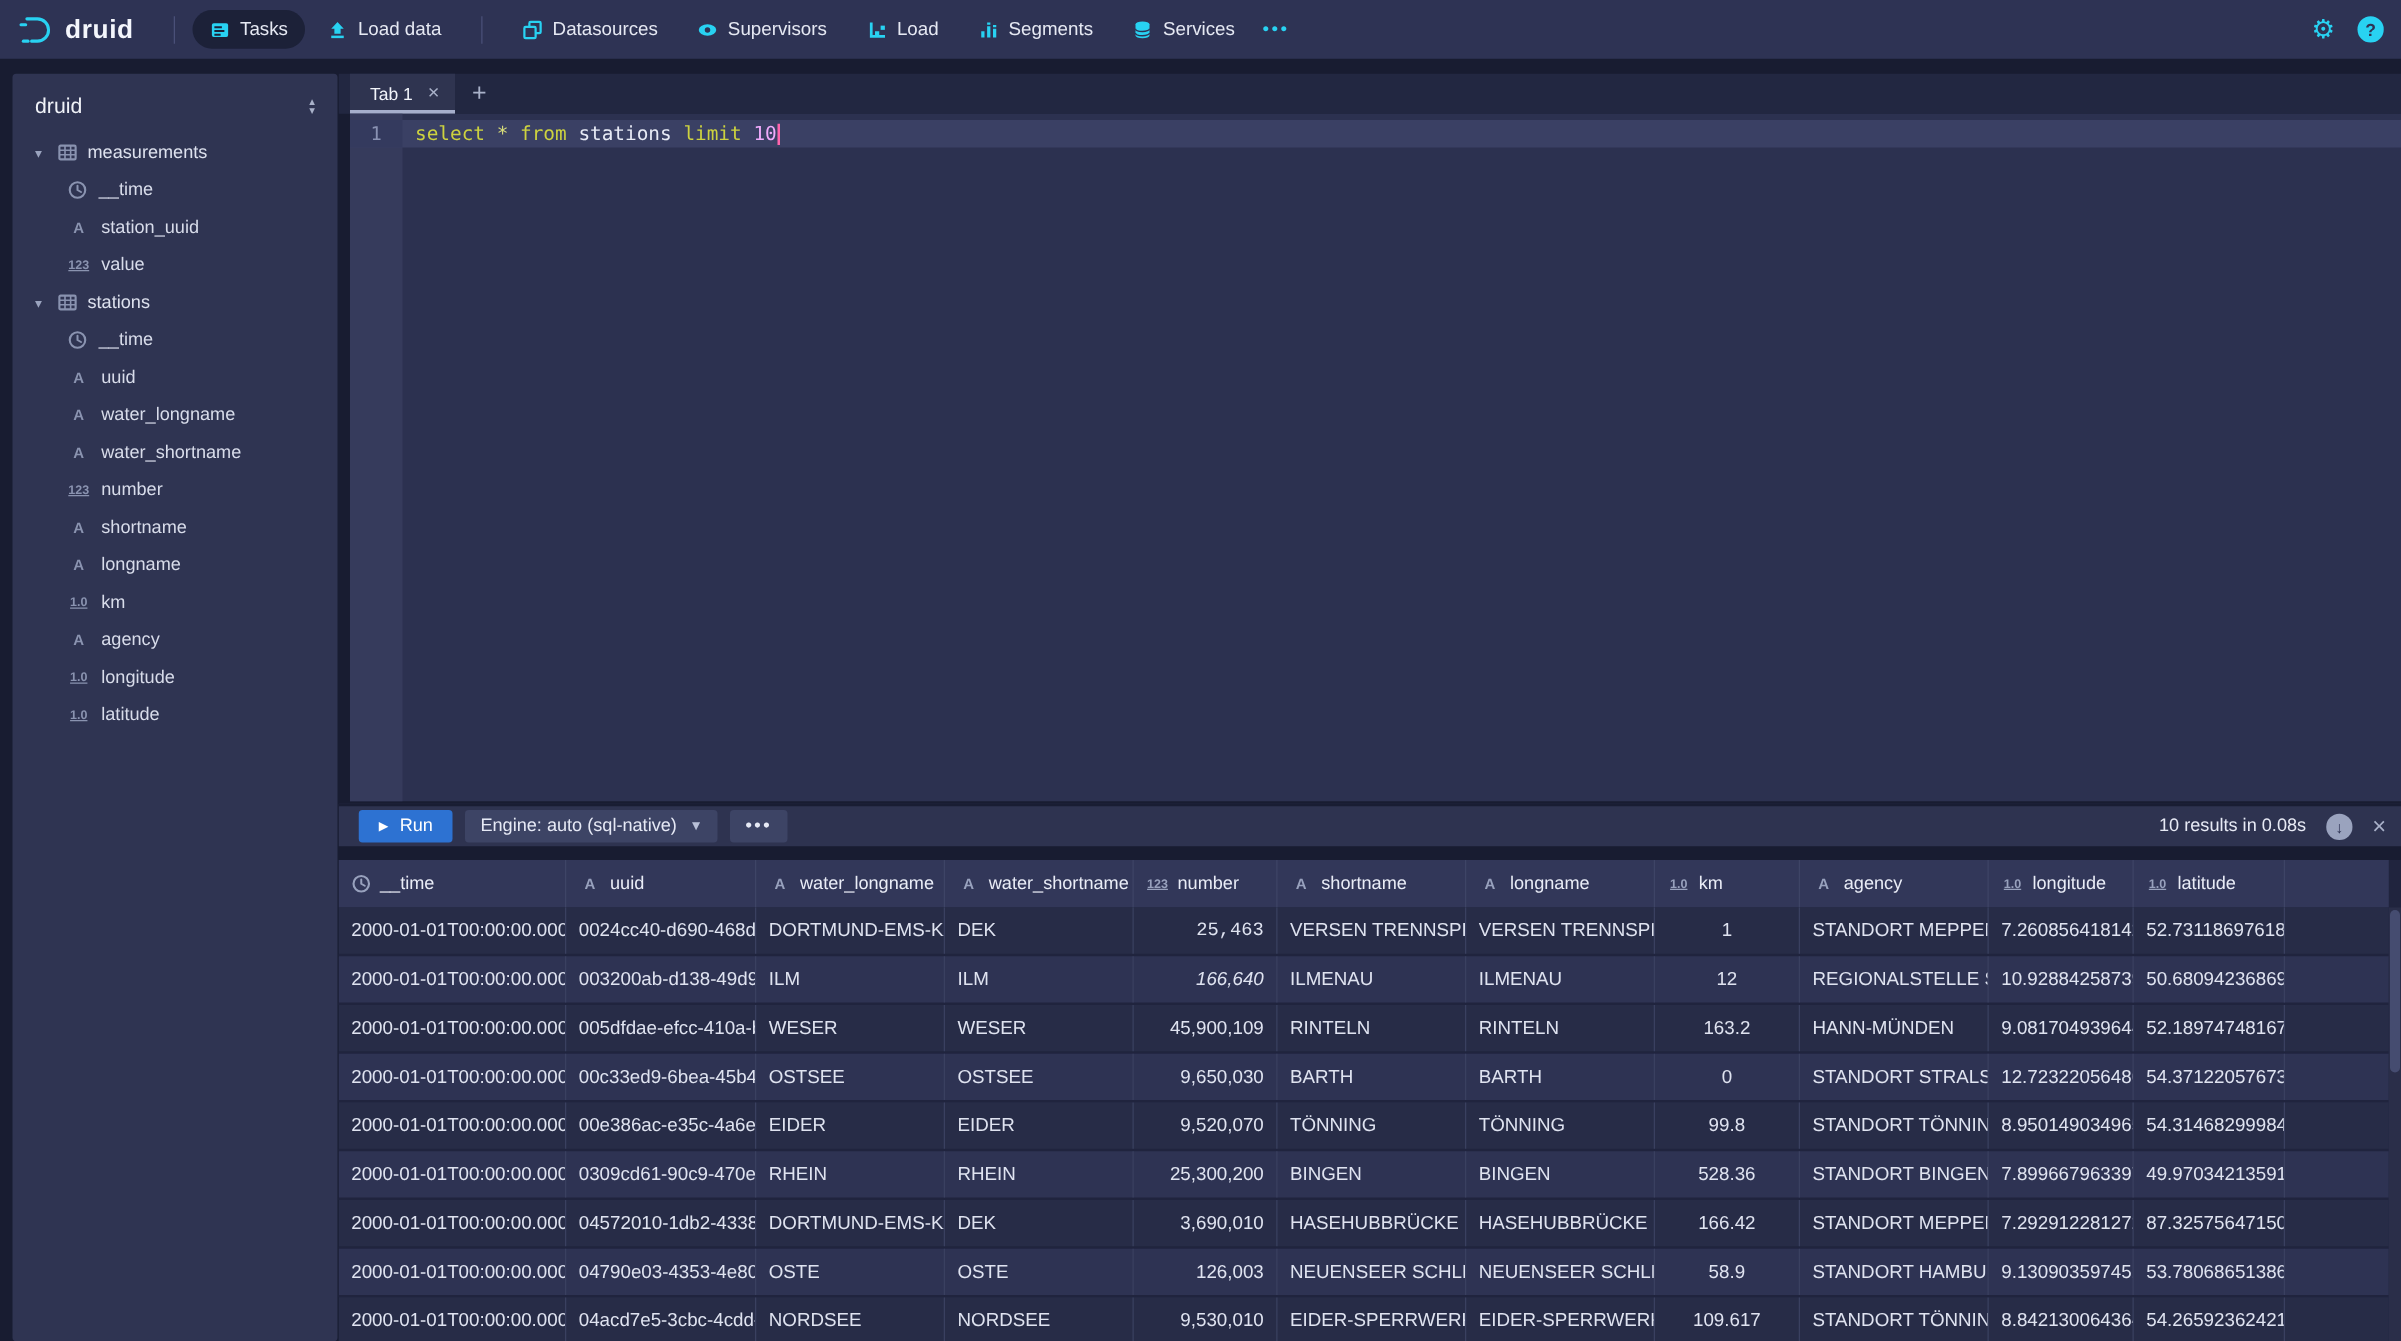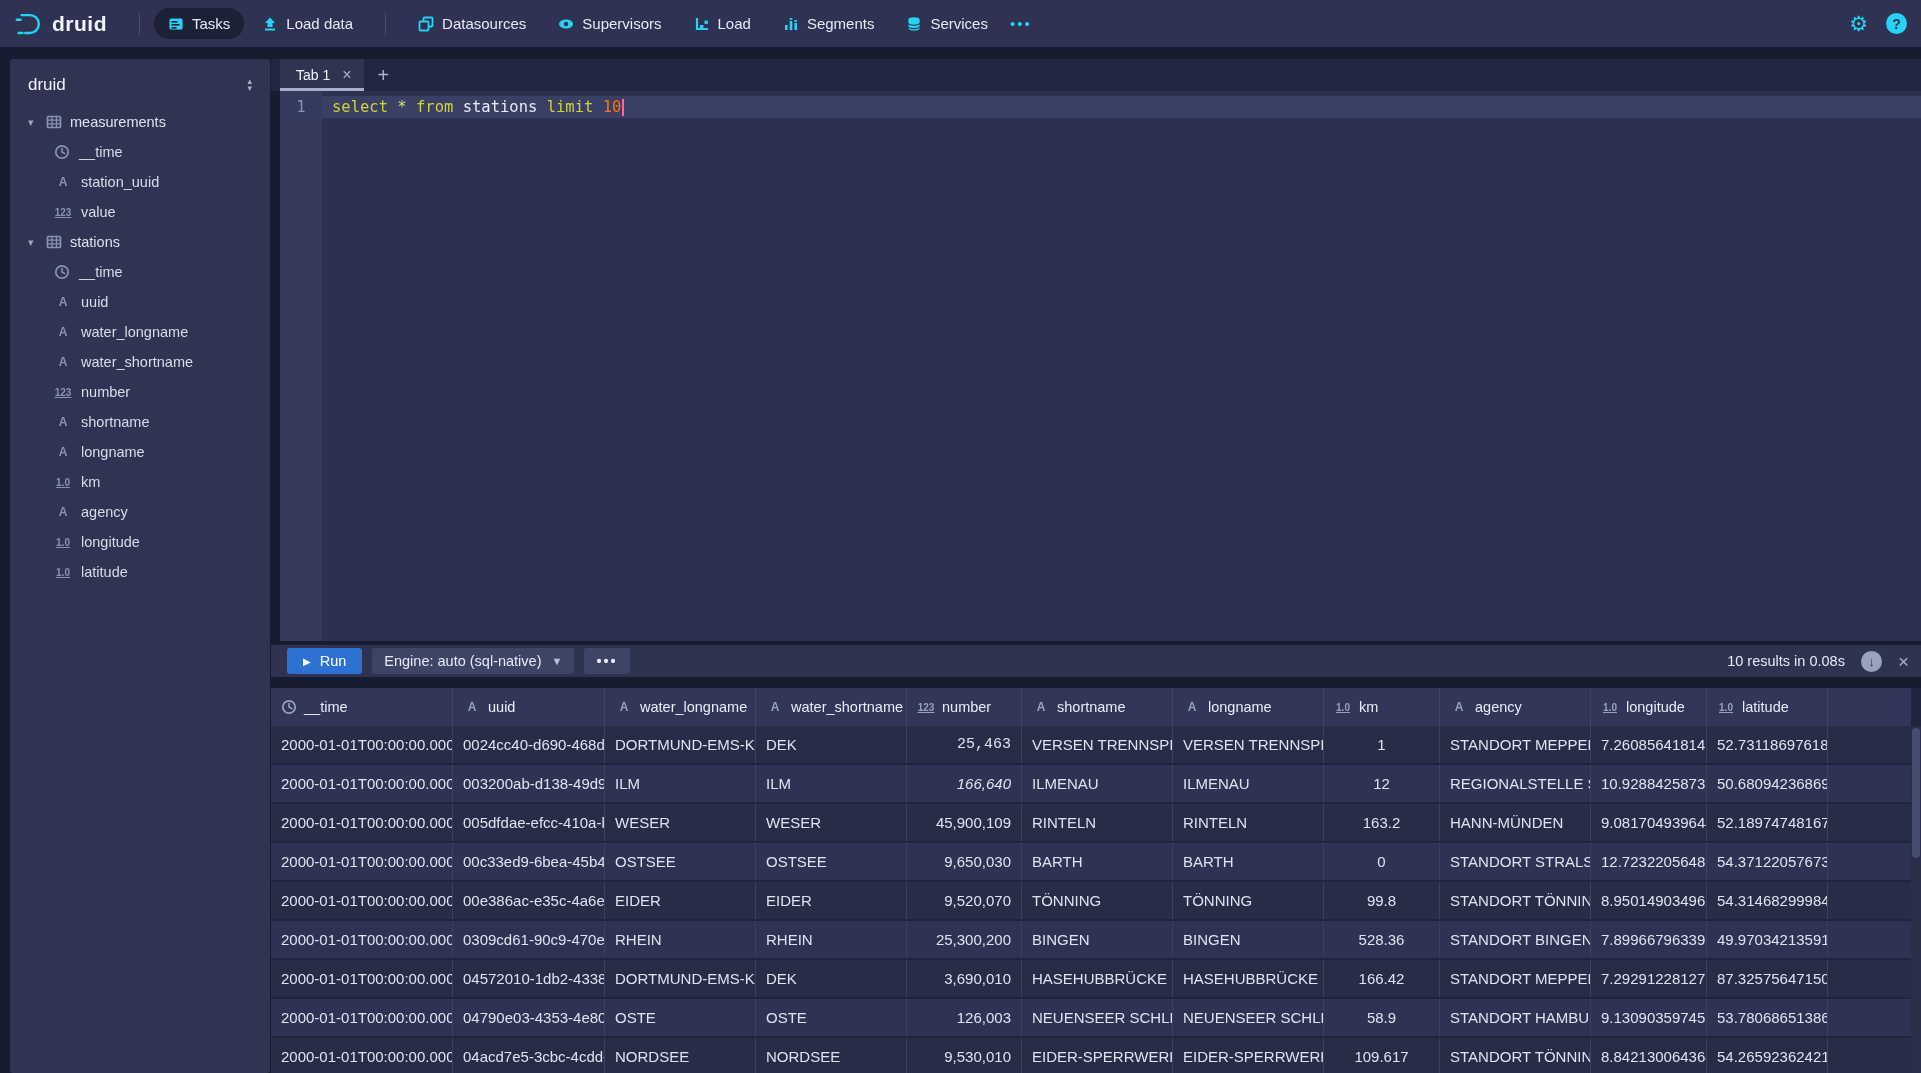--- a/index.html
+++ b/index.html
@@ -70,21 +70,21 @@
     color:#8a92b3; font-family:"DejaVu Sans Mono","Liberation Mono",monospace;
     font-size:15px; line-height:22px; text-align:center;
   }
   .code-text {
     position:absolute; left:52px; top:5px; height:22px; line-height:22px;
     font-family:"DejaVu Sans Mono","Liberation Mono",monospace; font-size:15.5px; white-space:pre;
   }
   .tok-kw { color:#cdd23f; }
   .tok-star { color:#d9de7a; }
   .tok-plain { color:#e7eaf5; }
-  .tok-num { color:#f97316; }
+  .tok-num { color:#f0abfc; }
   .caret-cursor { display:inline-block; width:2px; height:17px; background:#ff64ad; vertical-align:middle; margin-left:1px; }
 
   
   .runbar {
     position:absolute; left:0; top:584px; width:100%; height:34px; background:#2e3350;
     display:flex; align-items:center; padding:0 12px 0 16px; gap:10px;
     border-top:2px solid #191d33;
   }
   .run-btn {
     background:#2d72d2; color:#ffffff; border:none; border-radius:3px; height:26px;

